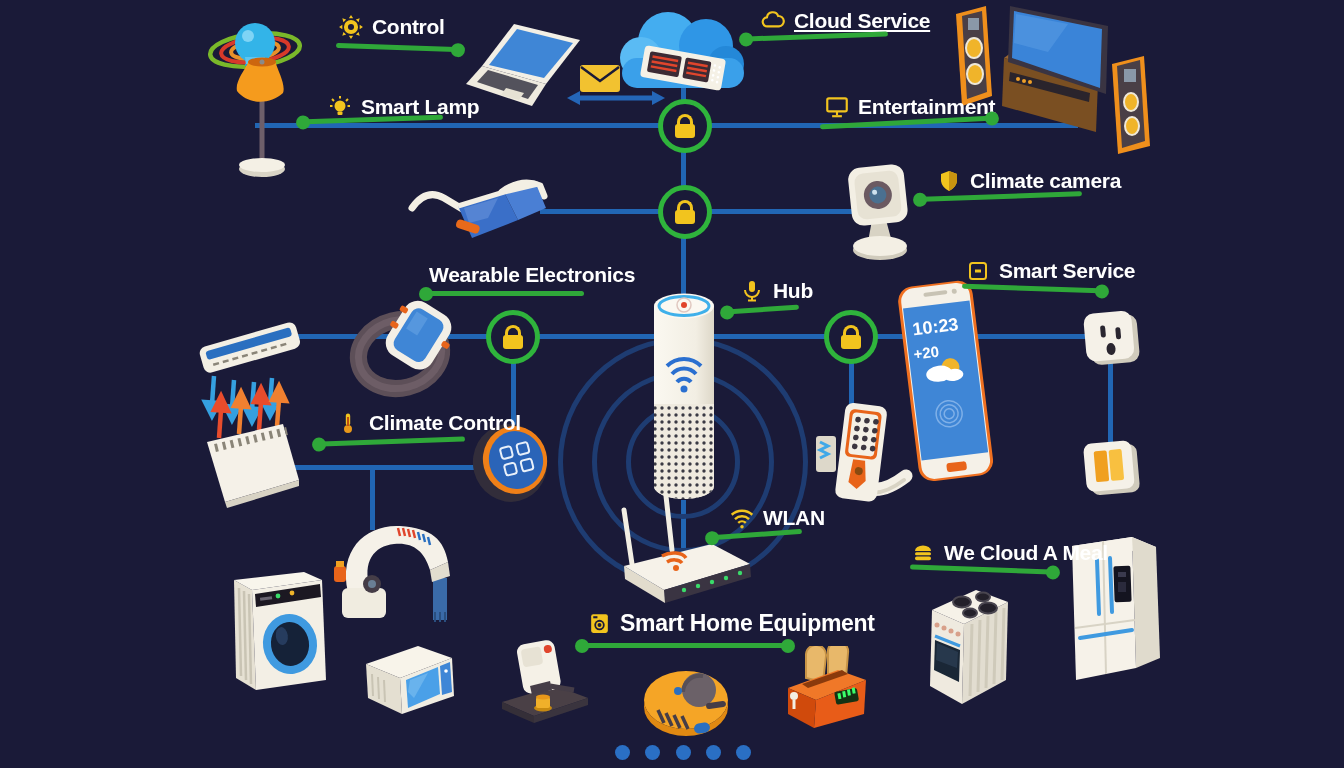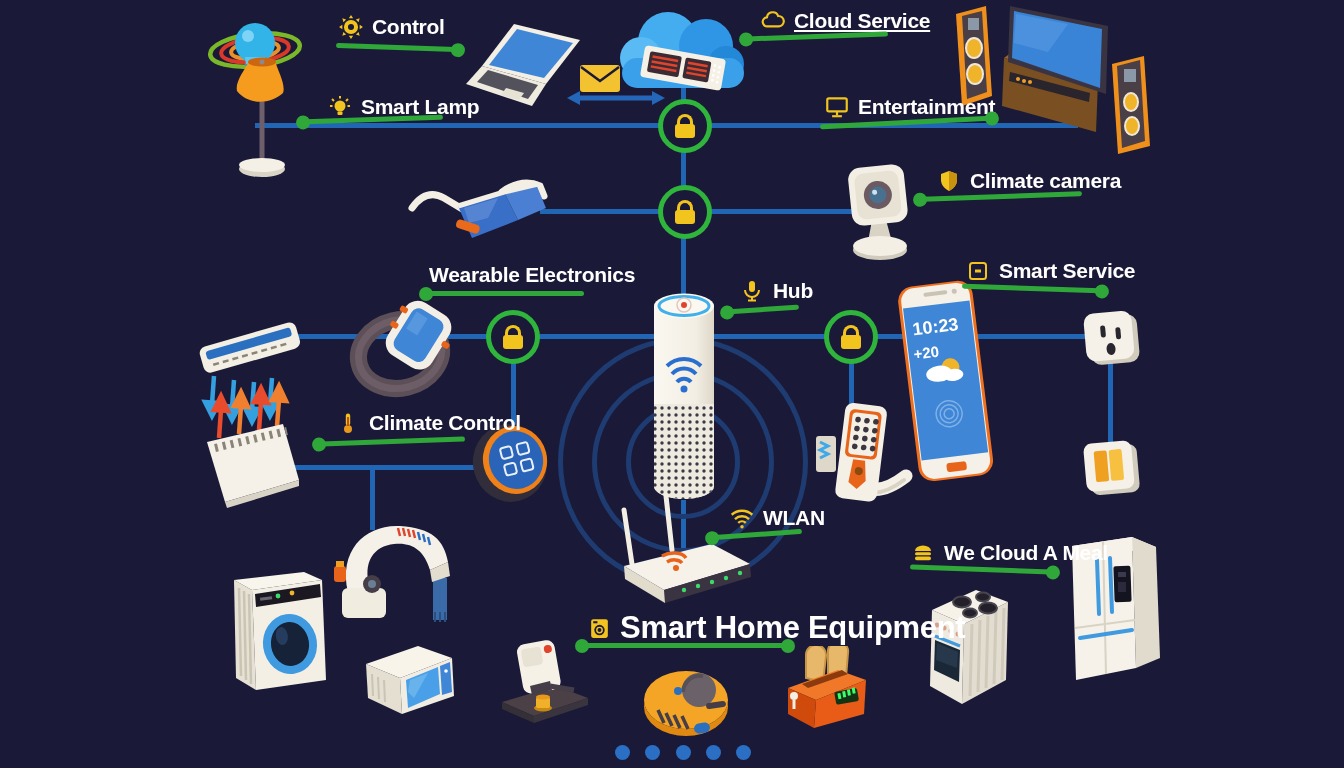--- a/index.html
+++ b/index.html
@@ -9,21 +9,21 @@
   .hline{height:5px;} .vline{width:5px;}
   .ring{position:absolute;border:5px solid #1e3c72;border-radius:50%;z-index:1;}
   .lock{position:absolute;width:44px;height:44px;border:5px solid #2fb43c;border-radius:50%;
         background:#1a1a38;display:flex;align-items:center;justify-content:center;z-index:3;}
   .padlock{position:relative;width:20px;height:14px;background:#f2c41e;border-radius:3px;margin-top:10px;}
   .padlock::before{content:"";position:absolute;left:2px;top:-10px;width:10px;height:11px;
         border:3.5px solid #f2c41e;border-bottom:none;border-radius:8px 8px 0 0;}
   .dev{position:absolute;z-index:2;}
   .label{position:absolute;z-index:4;display:flex;align-items:center;gap:8px;color:#ffffff;
          font-weight:bold;font-size:21px;letter-spacing:-0.3px;white-space:nowrap;}
-  .label.big{font-size:31px;}
+  .label.big{font-size:23px;}
   .licon{display:flex;width:26px;height:26px;align-items:center;justify-content:center;flex:none;}
   .uline{position:absolute;height:5px;background:#2fa839;border-radius:3px;z-index:4;}
   .uline.dl::before{content:"";position:absolute;width:14px;height:14px;background:#2fa839;
         border-radius:50%;top:-4.5px;left:-7px;}
   .uline.dr::after{content:"";position:absolute;width:14px;height:14px;background:#2fa839;
         border-radius:50%;top:-4.5px;right:-7px;}
   .pdot{position:absolute;width:15px;height:15px;border-radius:50%;background:#2a6fc4;z-index:4;cursor:pointer;}
 </style>
 </head>
 <body>

